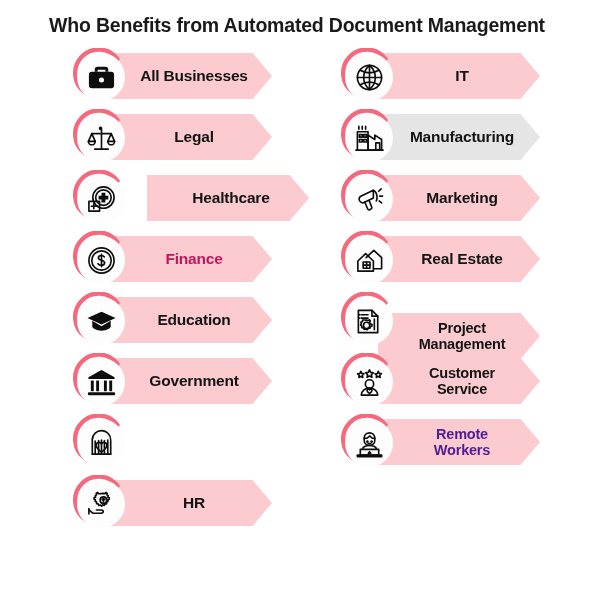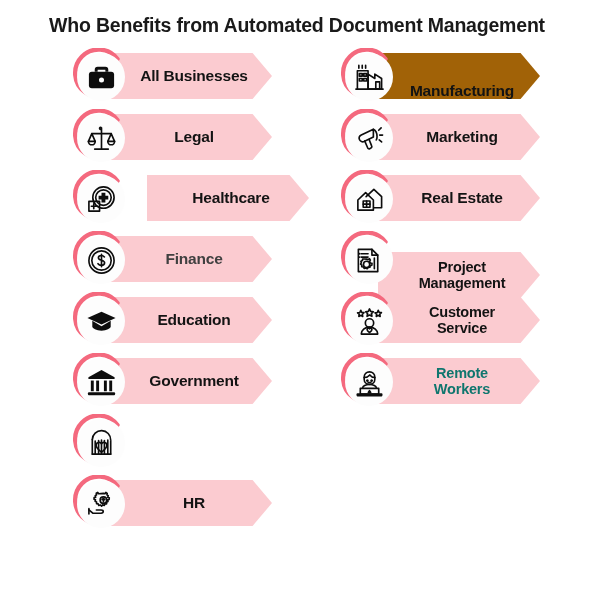--- a/index.html
+++ b/index.html
@@ -187,21 +187,21 @@
               <circle class="ico-stroke" cx="18" cy="14" r="8"></circle>
               <path class="ico-fill" d="M16 9h4v3h3v4h-3v3h-4v-3h-3v-4h3z"></path>
               <rect class="ico-stroke" x="3" y="18" width="11" height="10"></rect>
               <path class="ico-stroke" d="M8 20.5v5M5.5 23h5"></path>
             </svg>
           </div>
         </div>
       </div>
       <div class="row">
         <div class="banner" style="background: rgb(251, 203, 208);">
-          <div class="banner-label" style="color: #404040;">Finance</div>
+          <div class="banner-label" style="color: #be185d;">Finance</div>
         </div>
         <div class="badge">
           <div class="ring"><svg viewBox="0 0 58 58" width="58" height="58">
               <path d="M 45.5 11 A 23.5 23.5 0 1 0 47.5 36" fill="none" stroke="#f4697e" stroke-width="4.4" stroke-linecap="round"></path>
             </svg></div>
           <div class="disc" style="background: rgb(253, 253, 253);"></div>
           <div class="glyph">
             <svg viewBox="0 0 32 32">
               <circle class="ico-stroke" cx="16" cy="16" r="13"></circle>
               <circle class="ico-stroke" cx="16" cy="16" r="10"></circle>
@@ -280,21 +280,40 @@
               <path class="ico-stroke" d="M18 13.3V9.8M16.6 11l1.4-1.4 1.4 1.4"></path>
               <path class="ico-stroke" d="M3 21.5l4 3.5h8.5c1.4 0 2.3-.7 2.3-1.7s-.9-1.6-2.3-1.6h-4.8"></path>
               <path class="ico-stroke" d="M3 20.3v5.4"></path>
             </svg>
           </div>
         </div>
       </div>
     </div>
   <div class="column right">
       <div class="row">
-        <div class="banner" style="background: #a16207; align-items: flex-end;">
+        <div class="banner" style="background: rgb(251, 203, 208);">
+          <div class="banner-label" style="color: rgb(19, 19, 19);">IT</div>
+        </div>
+        <div class="badge">
+          <div class="ring"><svg viewBox="0 0 58 58" width="58" height="58">
+              <path d="M 45.5 11 A 23.5 23.5 0 1 0 47.5 36" fill="none" stroke="#f4697e" stroke-width="4.4" stroke-linecap="round"></path>
+            </svg></div>
+          <div class="disc" style="background: rgb(253, 253, 253);"></div>
+          <div class="glyph">
+            <svg viewBox="0 0 32 32">
+              <circle class="ico-stroke" cx="16" cy="16" r="12.5"></circle>
+              <path class="ico-stroke" d="M3.5 16h25M16 3.5v25"></path>
+              <path class="ico-stroke" d="M16 3.5c4 3.5 6 8 6 12.5s-2 9-6 12.5c-4-3.5-6-8-6-12.5s2-9 6-12.5z"></path>
+              <path class="ico-stroke" d="M6.5 8.5c2.6 1.7 5.9 2.7 9.5 2.7s6.9-1 9.5-2.7M6.5 23.5c2.6-1.7 5.9-2.7 9.5-2.7s6.9 1 9.5 2.7"></path>
+            </svg>
+          </div>
+        </div>
+      </div>
+      <div class="row">
+        <div class="banner" style="background: #e5e5e5;">
           <div class="banner-label" style="color: rgb(19, 19, 19);">Manufacturing</div>
         </div>
         <div class="badge">
           <div class="ring"><svg viewBox="0 0 58 58" width="58" height="58">
               <path d="M 45.5 11 A 23.5 23.5 0 1 0 47.5 36" fill="none" stroke="#f4697e" stroke-width="4.4" stroke-linecap="round"></path>
             </svg></div>
           <div class="disc" style="background: rgb(253, 253, 253);"></div>
           <div class="glyph">
             <svg viewBox="0 0 32 32">
               <path class="ico-stroke" d="M5 3.5v3M8.5 3.5v3M12 3.5v3"></path>
@@ -387,21 +406,21 @@
               <path class="ico-stroke" d="M25 4.5l1 2.1 2.3.3-1.7 1.6.4 2.3-2-1.1-2 1.1.4-2.3L21.7 7l2.3-.3z"></path>
               <circle class="ico-stroke" cx="16" cy="17.5" r="4.3"></circle>
               <path class="ico-stroke" d="M7.5 29c0-4.3 3.8-7.2 8.5-7.2s8.5 2.9 8.5 7.2z"></path>
               <path class="ico-stroke" d="M16 27.5c-1.2-1-2.5-2-2.5-3.2a1.35 1.35 0 0 1 2.5-.7 1.35 1.35 0 0 1 2.5.7c0 1.2-1.3 2.2-2.5 3.2z"></path>
             </svg>
           </div>
         </div>
       </div>
       <div class="row">
         <div class="banner" style="background: rgb(251, 203, 208);">
-          <div class="banner-label two-line" style="color: #0f766e;">Remote Workers</div>
+          <div class="banner-label two-line" style="color: #4c1d95;">Remote Workers</div>
         </div>
         <div class="badge">
           <div class="ring"><svg viewBox="0 0 58 58" width="58" height="58">
               <path d="M 45.5 11 A 23.5 23.5 0 1 0 47.5 36" fill="none" stroke="#f4697e" stroke-width="4.4" stroke-linecap="round"></path>
             </svg></div>
           <div class="disc" style="background: rgb(253, 253, 253);"></div>
           <div class="glyph">
             <svg viewBox="0 0 32 32">
               <path class="ico-stroke" d="M10.5 10.5c0-3.3 2.4-5.5 5.5-5.5s5.5 2.2 5.5 5.5v2.2c0 3-2.4 5.3-5.5 5.3s-5.5-2.3-5.5-5.3z"></path>
               <path class="ico-stroke" d="M10.5 10.8c2.6 0 4.5-1 5.8-2.6 1.2 1.6 3 2.6 5.2 2.6"></path>

